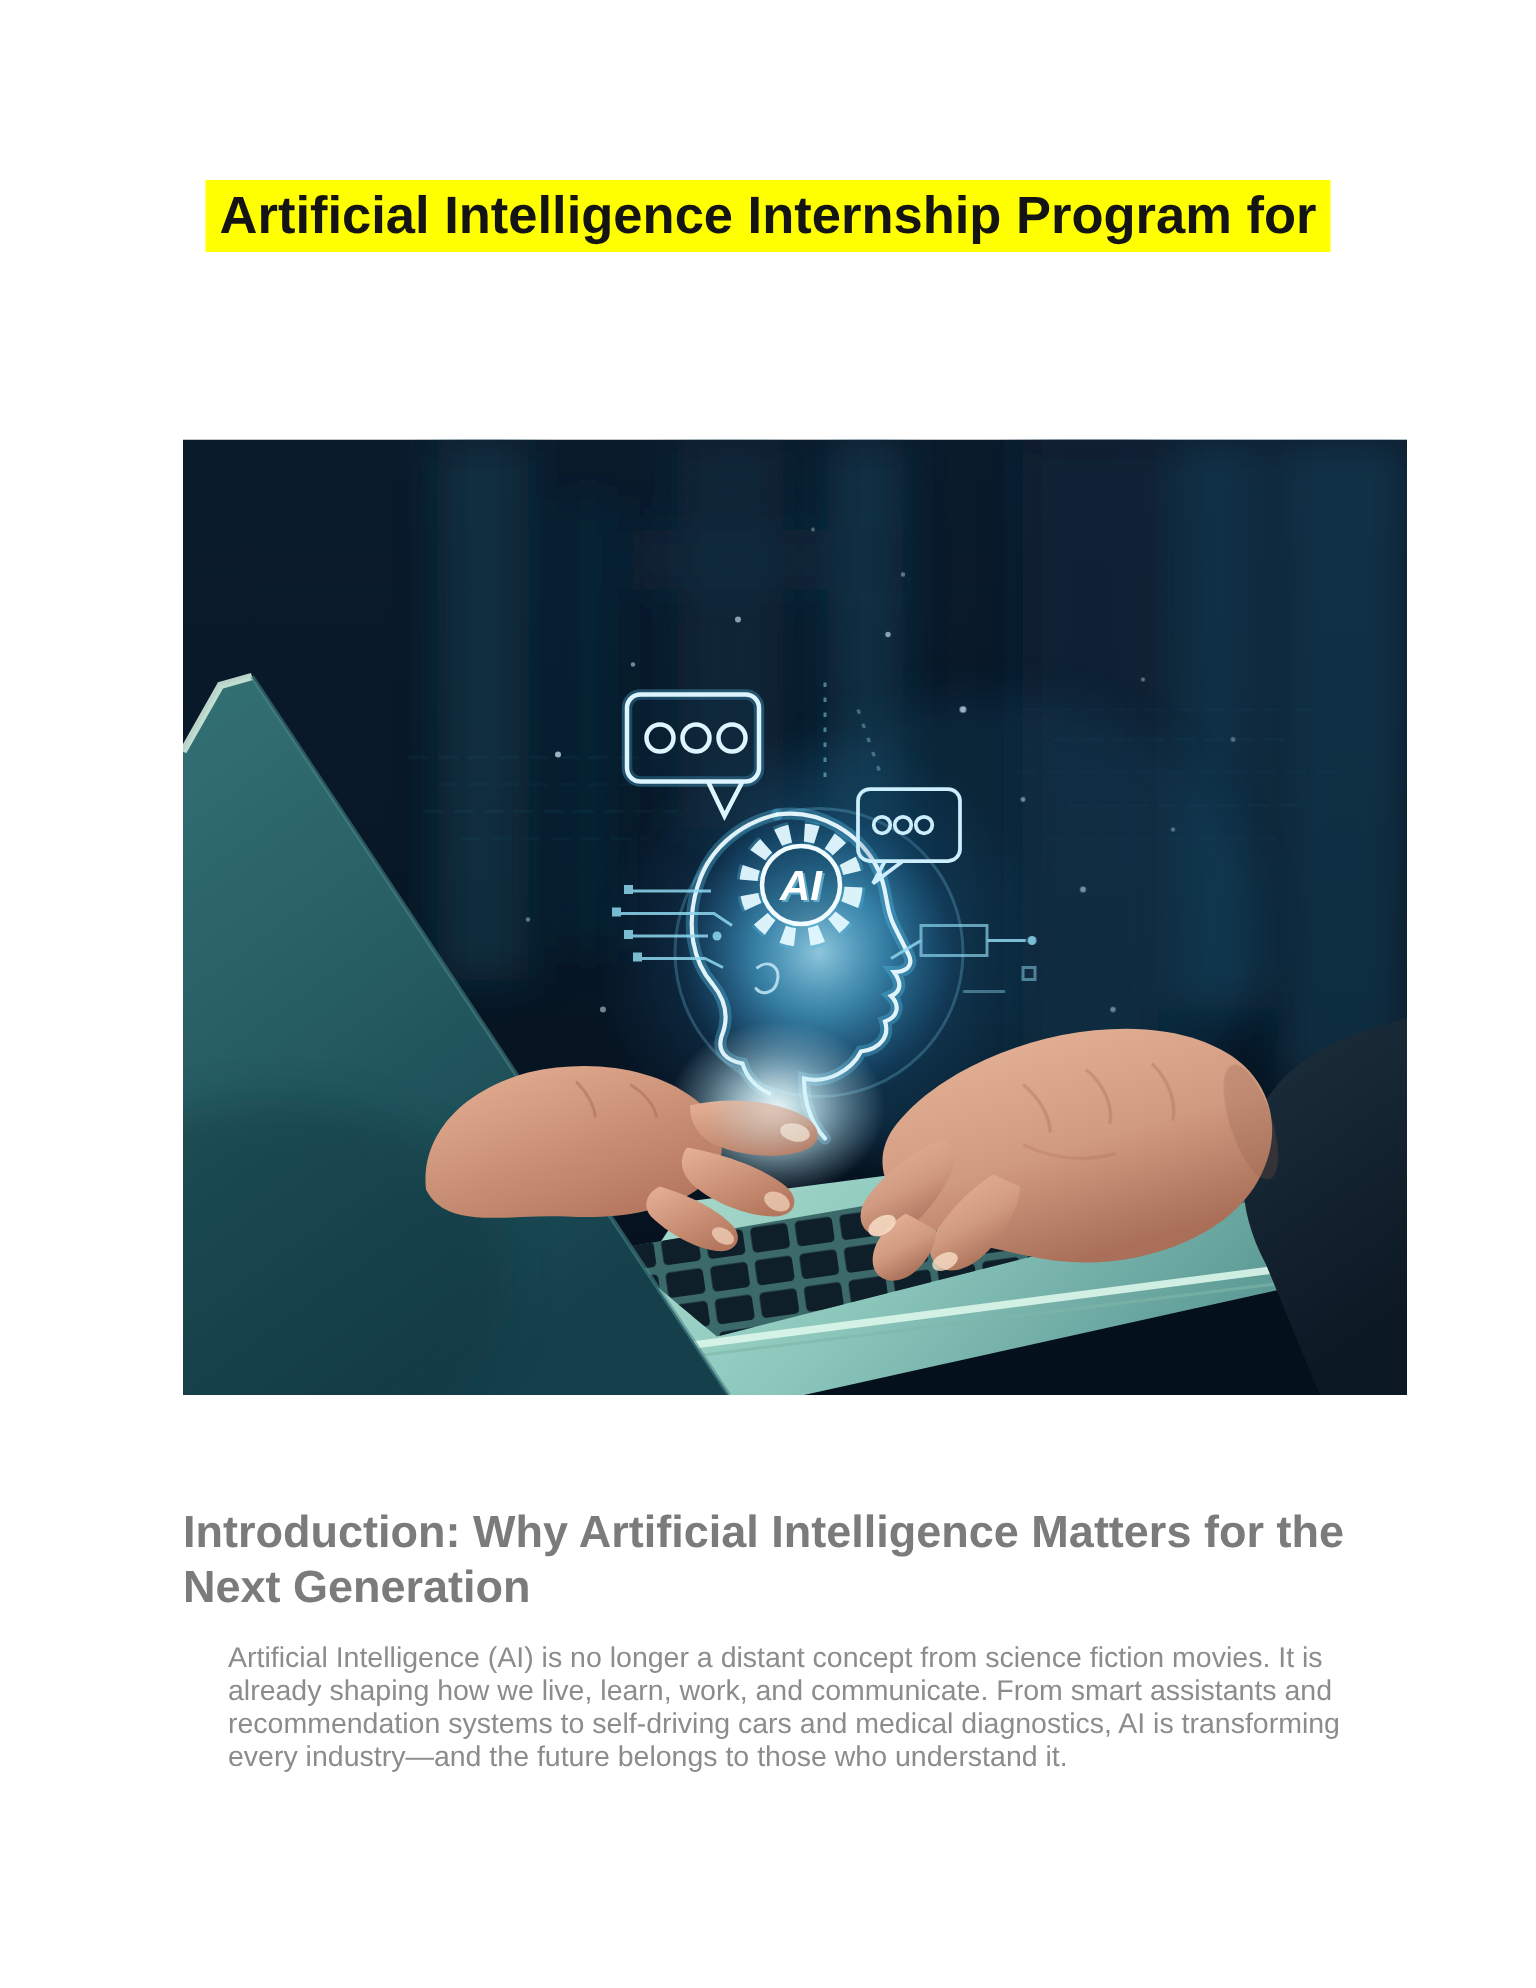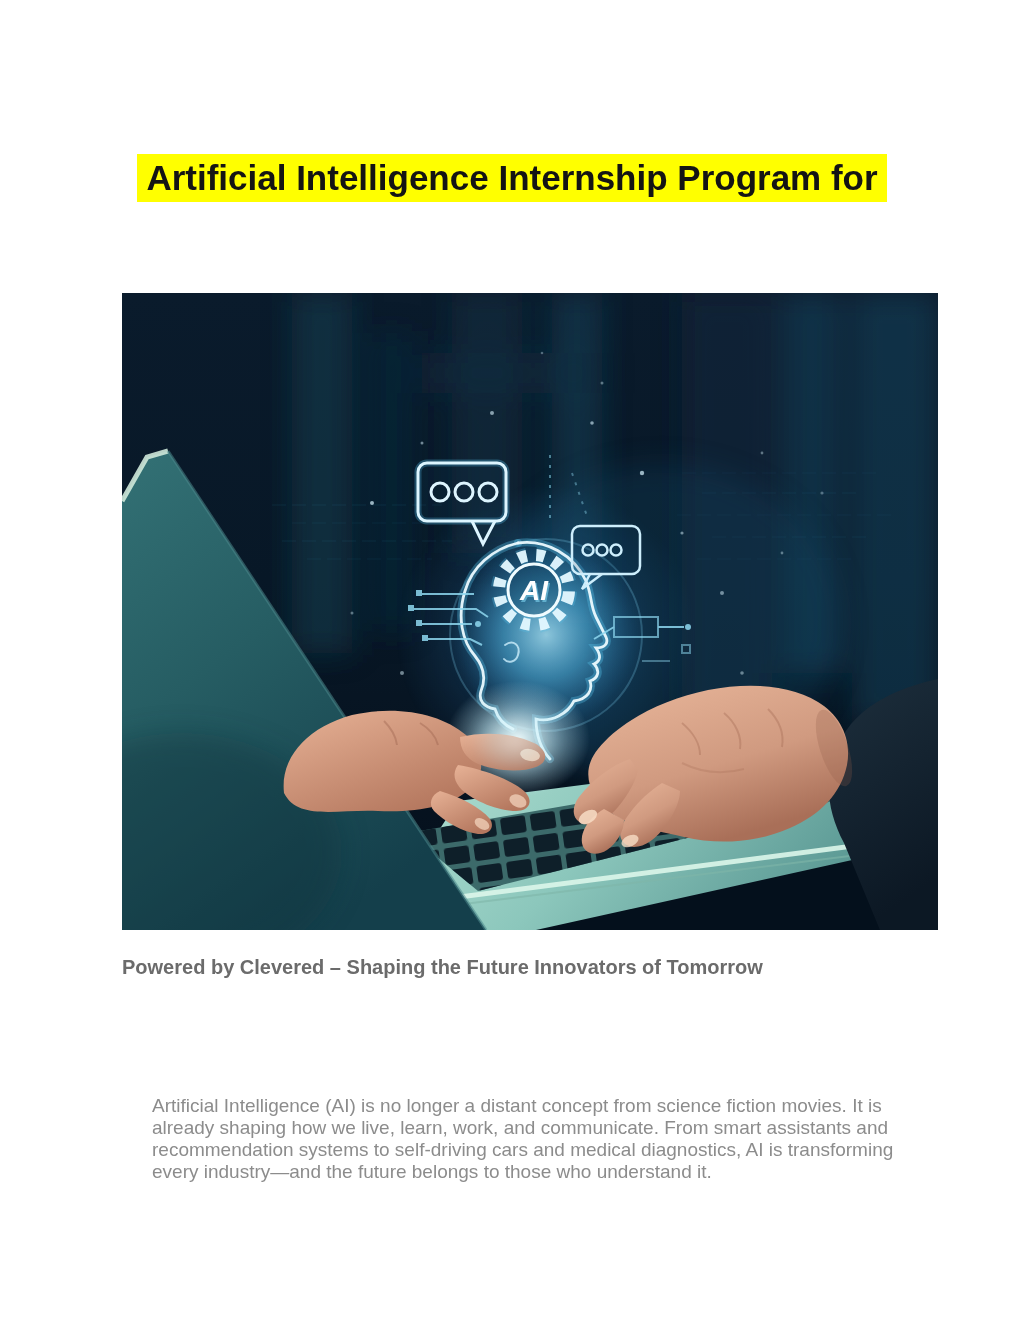--- a/index.html
+++ b/index.html
@@ -18,21 +18,20 @@
   .title .line{display:block;}
   .title .line + .line{margin-top:7px;}
   .hl{
     display:inline-block;
     background:#ffff00;
     color:#141414;
     font-weight:bold;
     font-size:35px;
     line-height:41px;
     padding:3px 9px 4px;
-    margin-top:34px;
   }
   .hero{
     position:absolute;left:122px;top:293px;width:816px;height:589px;
   }
   .hero svg{display:block;}
   .powered{
     position:absolute;left:122px;top:955px;width:820px;
     font-size:20px;font-weight:bold;color:#6b6b6b;line-height:24px;
   }
   .intro-heading{
@@ -260,18 +259,18 @@
           <path d="M646,416 C658,428 662,442 660,454"></path>
           <path d="M560,470 C580,480 600,482 622,476" opacity="0.7"></path>
         </g>
         <ellipse cx="712" cy="455" rx="14" ry="40" fill="#8e5a46" opacity="0.25" transform="rotate(-18 712 455)"></ellipse>
       </g>
 
       <ellipse cx="394" cy="448" rx="46" ry="36" fill="url(#glowG)" opacity="0.55" filter="url(#blurB)"></ellipse>
     </svg>
   </div>
 
-  <div class="powered">Powered by Clevered – Shaping the Future Innovators of Tomorrow</div>
-
+
+  <div class="intro-heading">Introduction: Why Artificial Intelligence Matters for the Next Generation</div>
 
   <div class="intro-para">Artificial Intelligence (AI) is no longer a distant concept from science fiction movies. It is already shaping how we live, learn, work, and communicate. From smart assistants and recommendation systems to self-driving cars and medical diagnostics, AI is transforming every industry—and the future belongs to those who understand it.</div>
 
 </div>
 
 </body></html>

